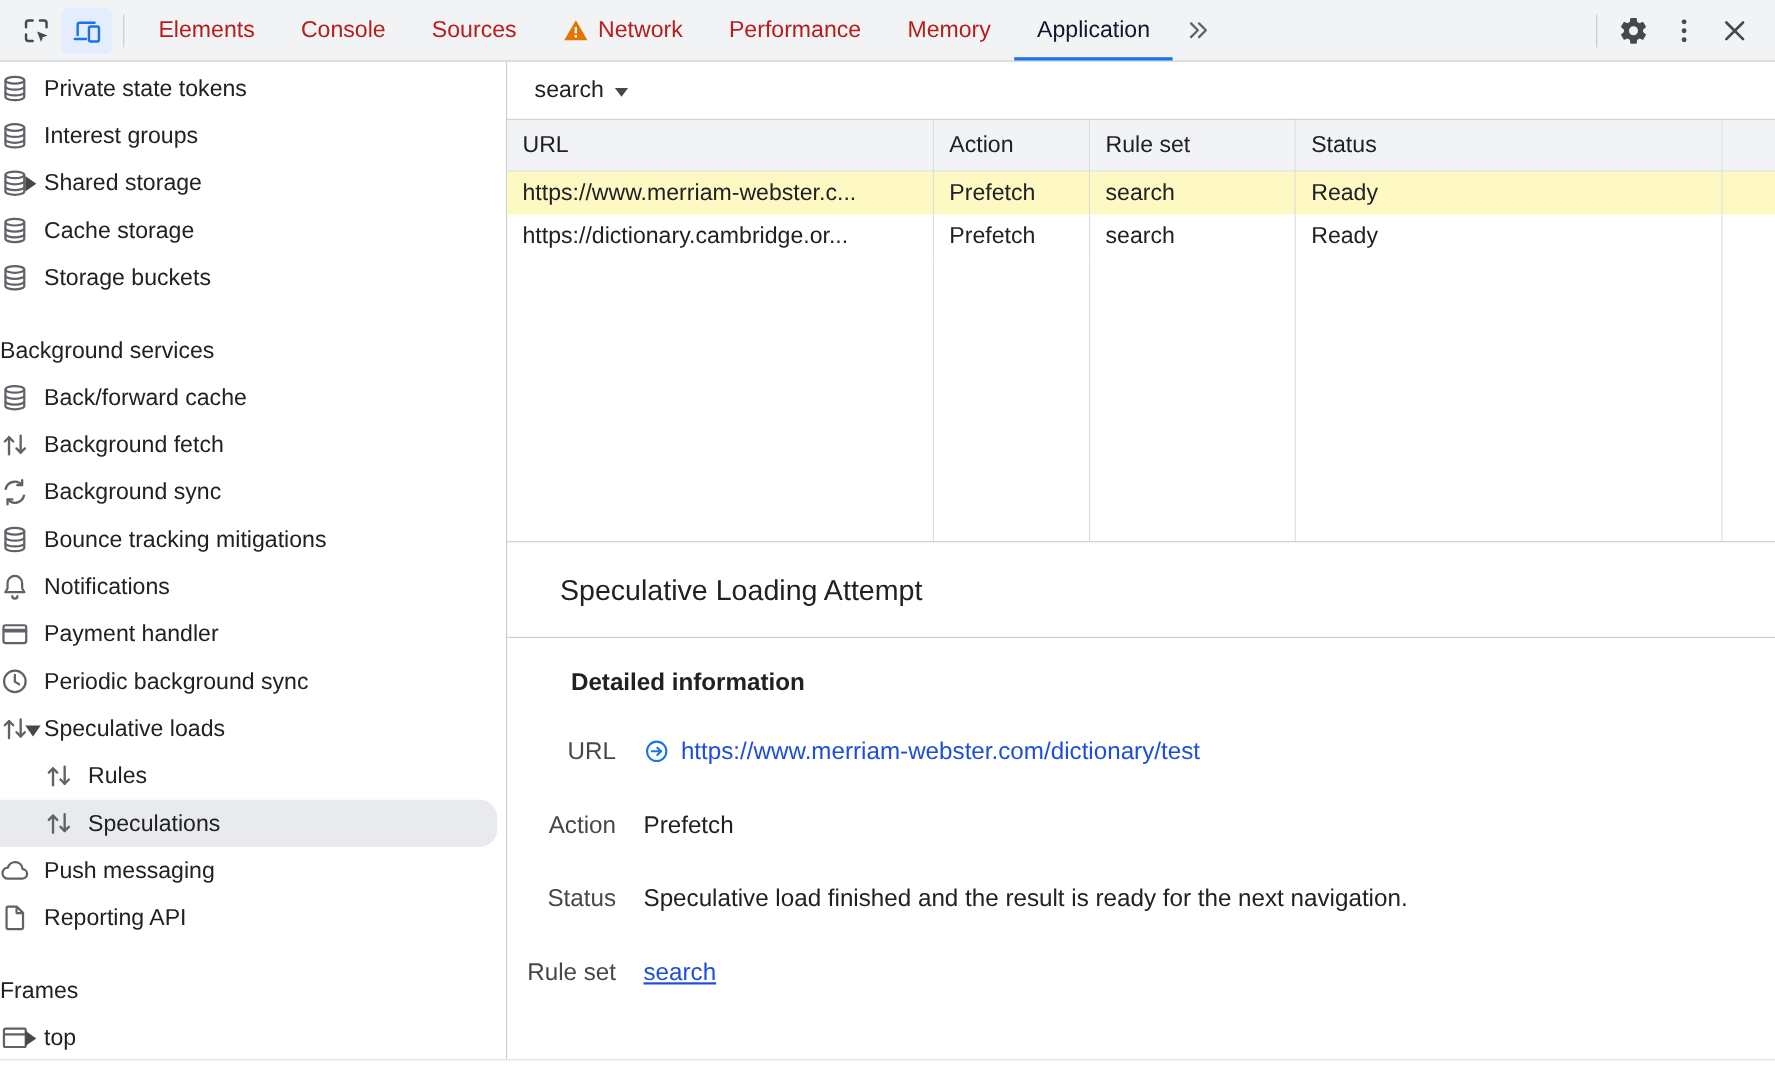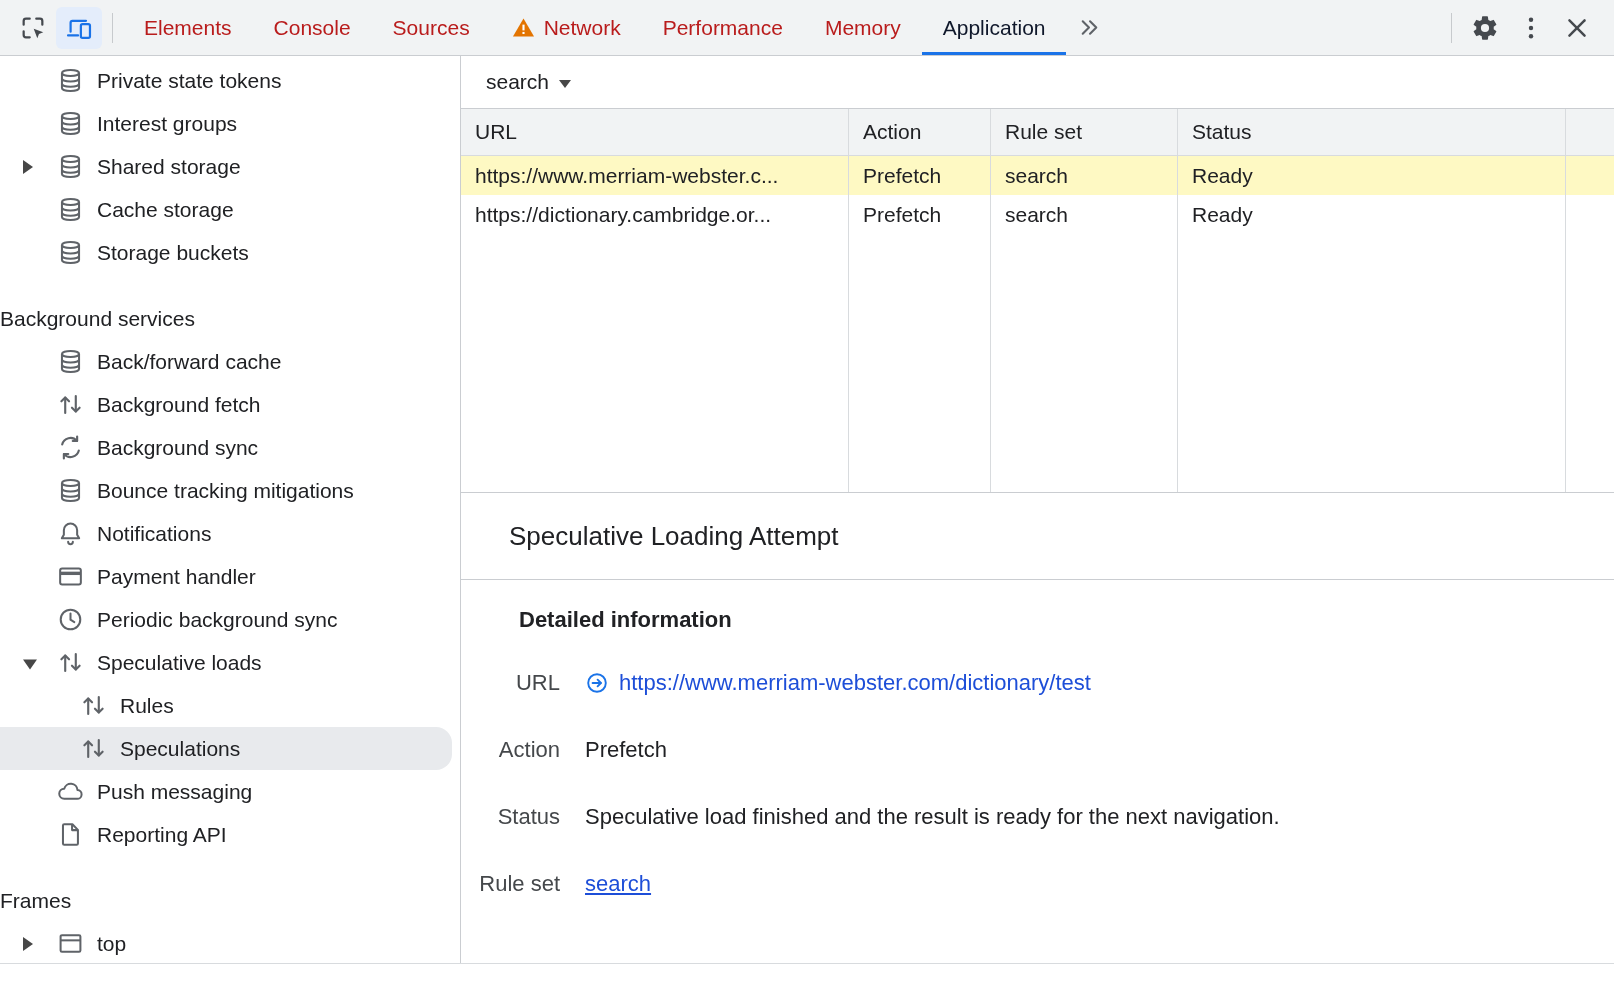--- a/index.html
+++ b/index.html
@@ -22,22 +22,22 @@
   .tab.active { color:#0f172a; }
   .tab.active::after { content:""; position:absolute; left:0; right:0; bottom:0; height:3px; background:#1a73e8; }
   .tab .icon svg { width:23px; height:23px; display:block; }
 
   
   .content { flex:1; display:flex; min-height:0; }
   .bottom-strip { flex:0 0 27px; border-top:1px solid #d8dbde; background:#fff; }
 
   
   .sidebar { flex:0 0 461px; border-right:1px solid #cacdd1; padding-top:3px; overflow:hidden; }
-  .sb-item { position:relative; display:flex; align-items:center; height:43px; padding-left:57px; gap:13px; font-size:21px; cursor:pointer; }
-  .sb-item.lvl2 { padding-left:80px; }
+  .sb-item { position:relative; display:flex; align-items:center; height:43px; gap:13px; font-size:21px; cursor:pointer; }
+  .sb-item.lvl2 { padding-left:40px; }
   .sb-item.selected { background:#e8eaed; border-radius:0 16px 16px 0; margin-right:8px; }
   .sb-item .icon { display:flex; flex:0 0 auto; }
   .sb-item .icon svg { width:27px; height:27px; display:block; }
   .sb-label { white-space:nowrap; }
   .exp { position:absolute; left:23px; top:50%; width:0; height:0; }
   .exp.collapsed { transform:translateY(-50%); border-top:7px solid transparent; border-bottom:7px solid transparent; border-left:10px solid #474747; }
   .exp.expanded { transform:translateY(-35%); border-left:7px solid transparent; border-right:7px solid transparent; border-top:10px solid #474747; }
   .sb-section { height:43px; display:flex; align-items:center; font-size:21px; margin-top:23px;text-align:right; }
 
   

